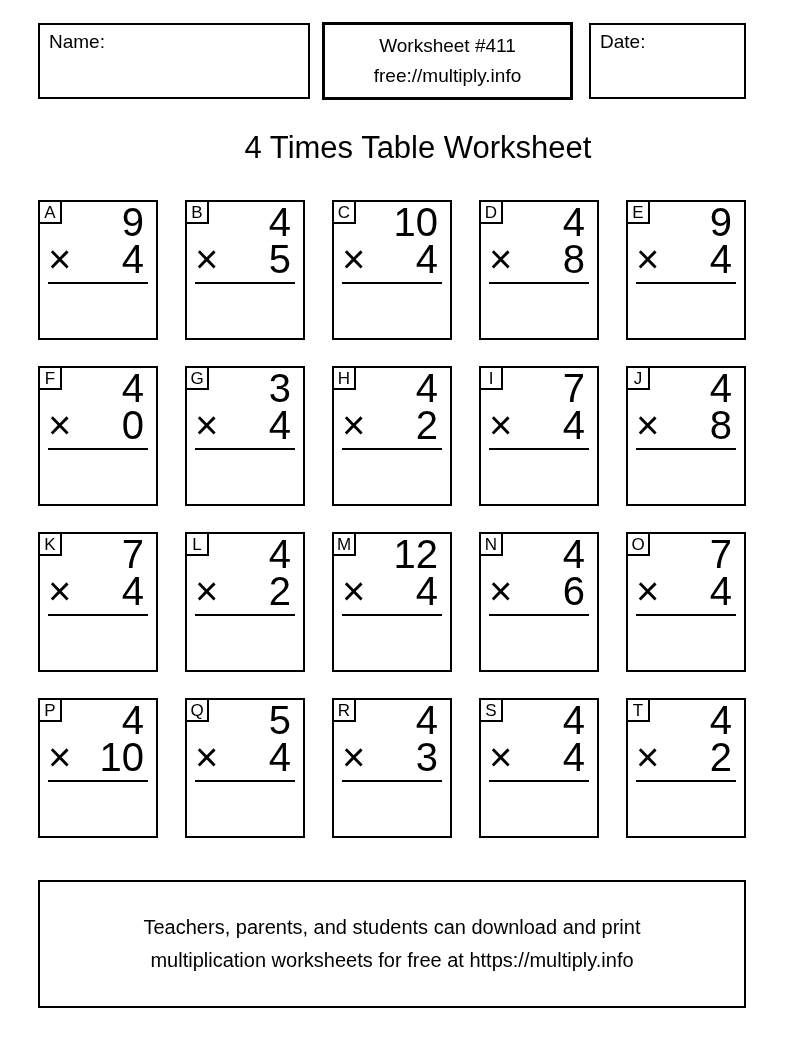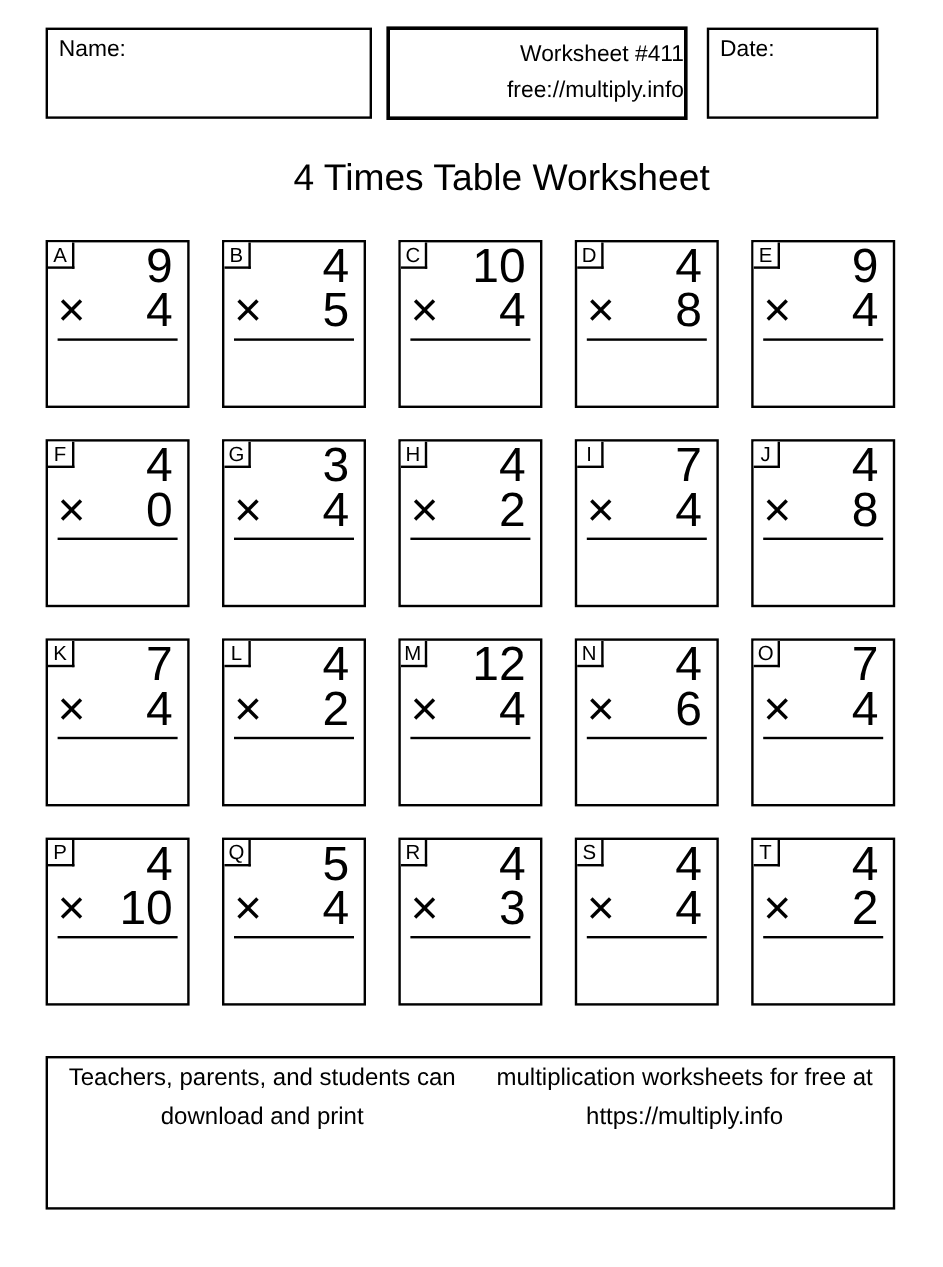--- a/index.html
+++ b/index.html
@@ -11,23 +11,23 @@
     font-family: "Liberation Sans", sans-serif;
     color: var(--ink);
     -webkit-font-smoothing: antialiased;
   }
   .page { position: absolute; inset: 0; background: var(--paper); overflow: hidden; }
 
   
   .hbox { position: absolute; border: 2px solid var(--ink); background: var(--paper); }
   .name-box  { left: 38px;  top: 23px; width: 272px; height: 76px; padding: 6px 9px; font-size: 19px; }
   .info-box  { left: 322px; top: 22px; width: 251px; height: 78px; border-width: 3px;
-               display: flex; flex-direction: column; justify-content: center; align-items: flex-end;
+               display: flex; flex-direction: column; justify-content: center; align-items: center;
                text-align: center; font-size: 19px; line-height: 30px; }
-  .date-box  { left: 589px; top: 23px; width: 143px; height: 76px; padding: 6px 9px; font-size: 19px; }
+  .date-box  { left: 589px; top: 23px; width: 157px; height: 76px; padding: 6px 9px; font-size: 19px; }
 
   
   .title { position: absolute; left: 0; top: 130px; width: 100%; text-align: center;
            font-size: 31px; font-weight: 400; letter-spacing: 0; margin-left: 25px; }
 
   
   .grid { position: absolute; left: 38px; top: 200px;
           display: grid; grid-template-columns: repeat(5, 120px);
           column-gap: 27px; row-gap: 26px; }
   .problem { position: relative; width: 120px; height: 140px;
@@ -39,21 +39,21 @@
   .num-row { height: 37px; line-height: 37px; font-size: 40px;
              text-align: right; padding-right: 12px; white-space: nowrap; }
   .mul-row { display: flex; justify-content: space-between; align-items: baseline;
              height: 37px; line-height: 37px; font-size: 40px; padding: 0 12px 0 8px; }
   .answer-line { margin: 4px 8px 0 8px; border-top: 2px solid var(--ink); }
   .answer-space { position: absolute; left: 2px; right: 2px; bottom: 2px; height: 52px; }
 
   
   .footer { position: absolute; left: 38px; top: 880px; width: 708px; height: 128px;
             border: 2px solid var(--ink);
-            display: flex; flex-direction: row; justify-content: center;
+            display: flex; flex-direction: column; justify-content: center;
             text-align: center; font-size: 20px; line-height: 33px; background: var(--paper); }
 </style>
 </head>
 <body>
 
 <div class="page">
 
   <div class="hbox name-box">
     <span>Name:</span>
   </div>

